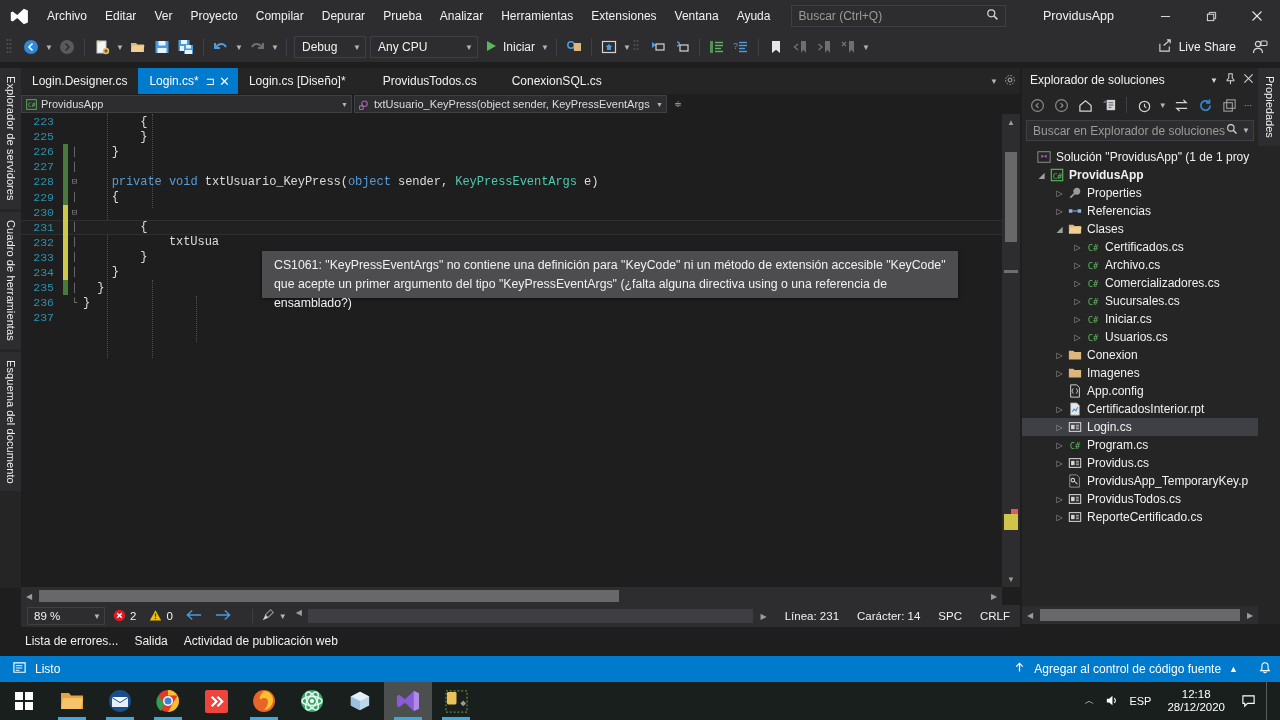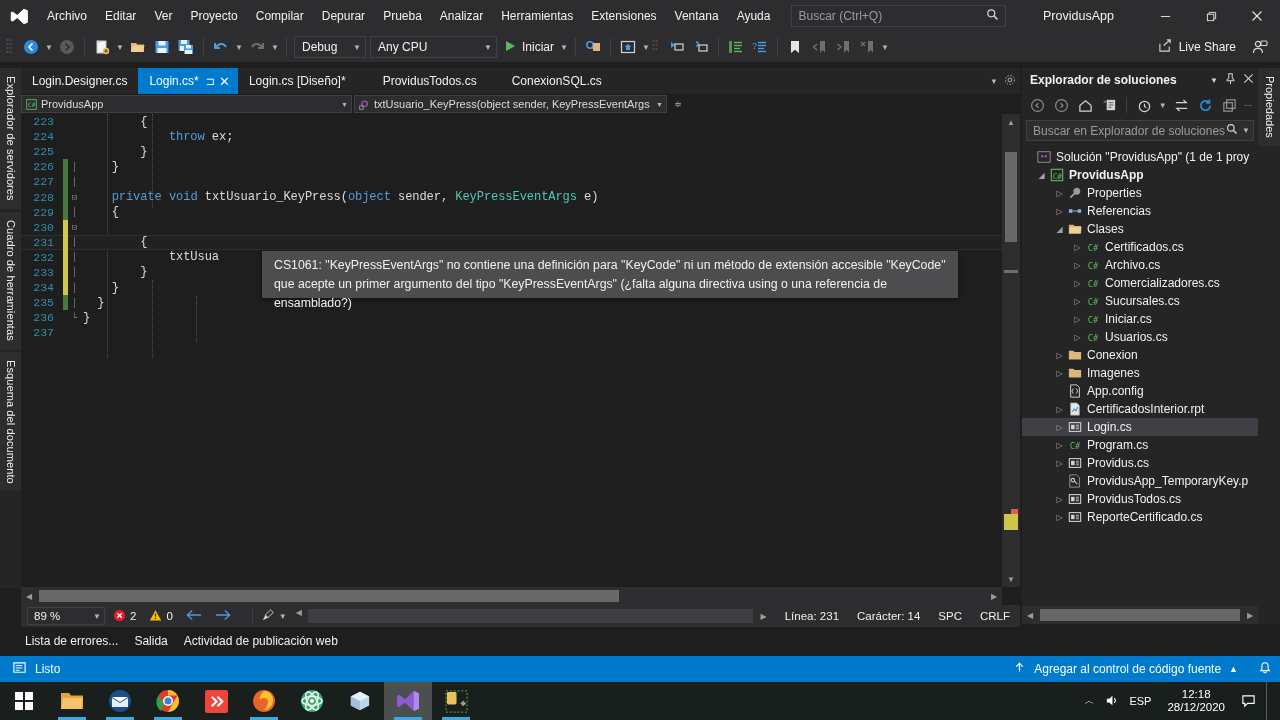--- a/index.html
+++ b/index.html
@@ -168,21 +168,21 @@
     display: flex; align-items: center; gap: 16px; padding-left: 4px;
     font-size: 12px; color: #f1f1f1;
   }
 
   
   .solexp {
     position: absolute; left: 1022px; top: 68px; width: 236px; height: 556px;
     background: #252526;
   }
   .se-header { height: 24px; display: flex; align-items: center; padding: 0 4px 0 8px; font-size: 12px; }
-  .se-header .ttl { color: #f1f1f1; font-weight: bold; }
+  .se-header .ttl { color: #f1f1f1; }
   .se-header .hicons { margin-left: auto; display: flex; align-items: center; gap: 7px; color: #d4d4d4; }
   .se-toolbar { height: 26px; display: flex; align-items: center; padding-left: 5px; gap: 2px; }
   .se-tb { width: 22px; height: 22px; display: flex; align-items: center; justify-content: center; border-radius: 2px; }
   .se-tsep { width: 1px; height: 16px; background: #3f3f46; margin: 0 4px; }
   .se-search {
     height: 21px; margin: 2px 4px 3px 4px; background: #2d2d30; border: 1px solid #3f3f46;
     display: flex; align-items: center; padding: 0 3px 0 6px; color: #9b9b9b; font-size: 12px;
   }
   .se-tree { position: absolute; top: 80px; left: 0; right: 0; bottom: 20px; overflow: hidden; }
   .tn { height: 18px; display: flex; align-items: center; font-size: 12px; color: #f1f1f1; white-space: nowrap; }
@@ -349,21 +349,21 @@
           <path d="M13 8c-3-4-8-4-10 0" fill="none" stroke="#6f6f6f" stroke-width="2"></path>
           <path d="M14 4v5H9" fill="none" stroke="#6f6f6f" stroke-width="2"></path>
         </svg>
     </div>
     <div class="tb-arrow">▼</div>
     <div class="tb-sep"></div>
     <div class="combo" style="width:72px">
       <span>Debug</span>
       <span class="cav">▼</span>
     </div>
-    <div class="combo" style="width:127px">
+    <div class="combo" style="width:108px">
       <span>Any CPU</span>
       <span class="cav">▼</span>
     </div>
     <div class="run-btn">
       <span>
         <svg width="11" height="12" viewBox="0 0 11 12">
             <polygon points="1,1 10,6 1,11" fill="#5ab85a"></polygon>
           </svg>
       </span>
       <span class="lbl">Iniciar</span>
@@ -543,26 +543,20 @@
       <div class="indentguide" style="left:131px; top:166px; height:78px;"></div>
       <div class="indentguide" style="left:175px; top:182px; height:46px;"></div>
 
       <div class="coderow">
         <span class="lnum">223</span>
         <span class="gmark"></span>
         <span class="fold"></span>
         <span class="codetext">        {</span>
       </div>
       <div class="coderow">
-        <span class="lnum">224</span>
-        <span class="gmark"></span>
-        <span class="fold"></span>
-        <span class="codetext">            <span class="kw">throw</span> ex;</span>
-      </div>
-      <div class="coderow">
         <span class="lnum">225</span>
         <span class="gmark"></span>
         <span class="fold"></span>
         <span class="codetext">        }</span>
       </div>
       <div class="coderow">
         <span class="lnum">226</span>
         <span class="gmark green"></span>
         <span class="fold">│</span>
         <span class="codetext">    }</span>

